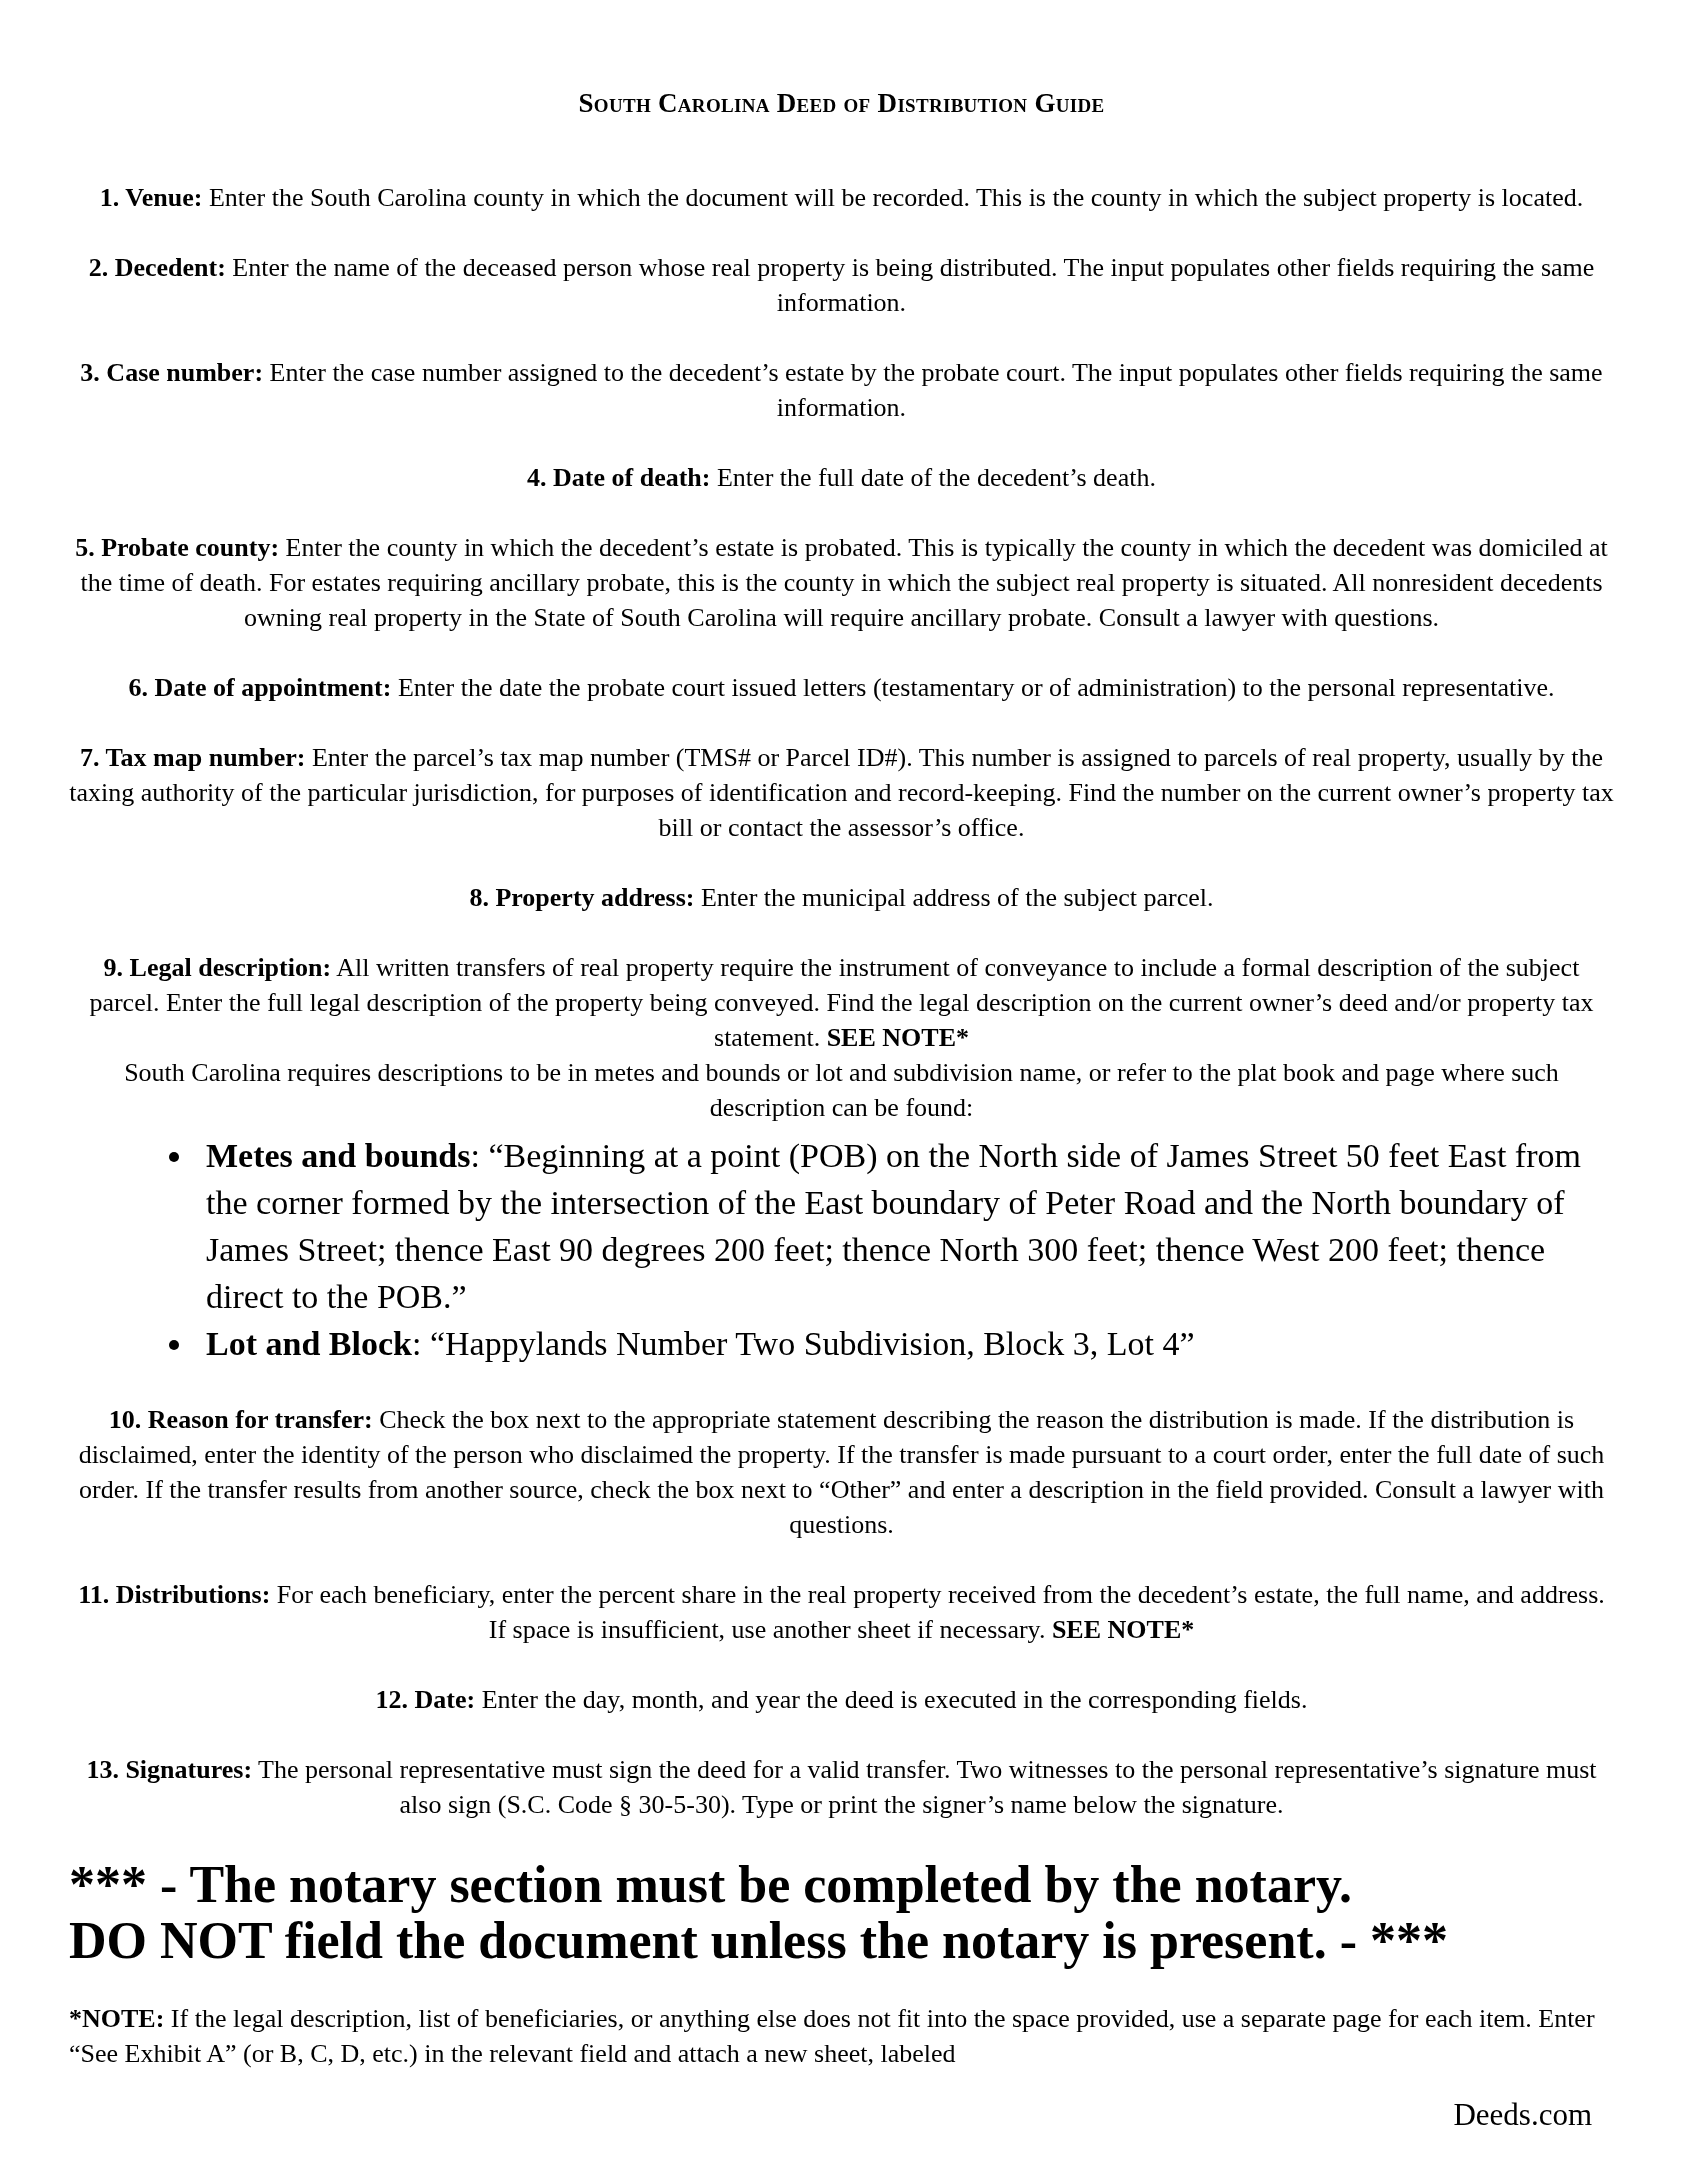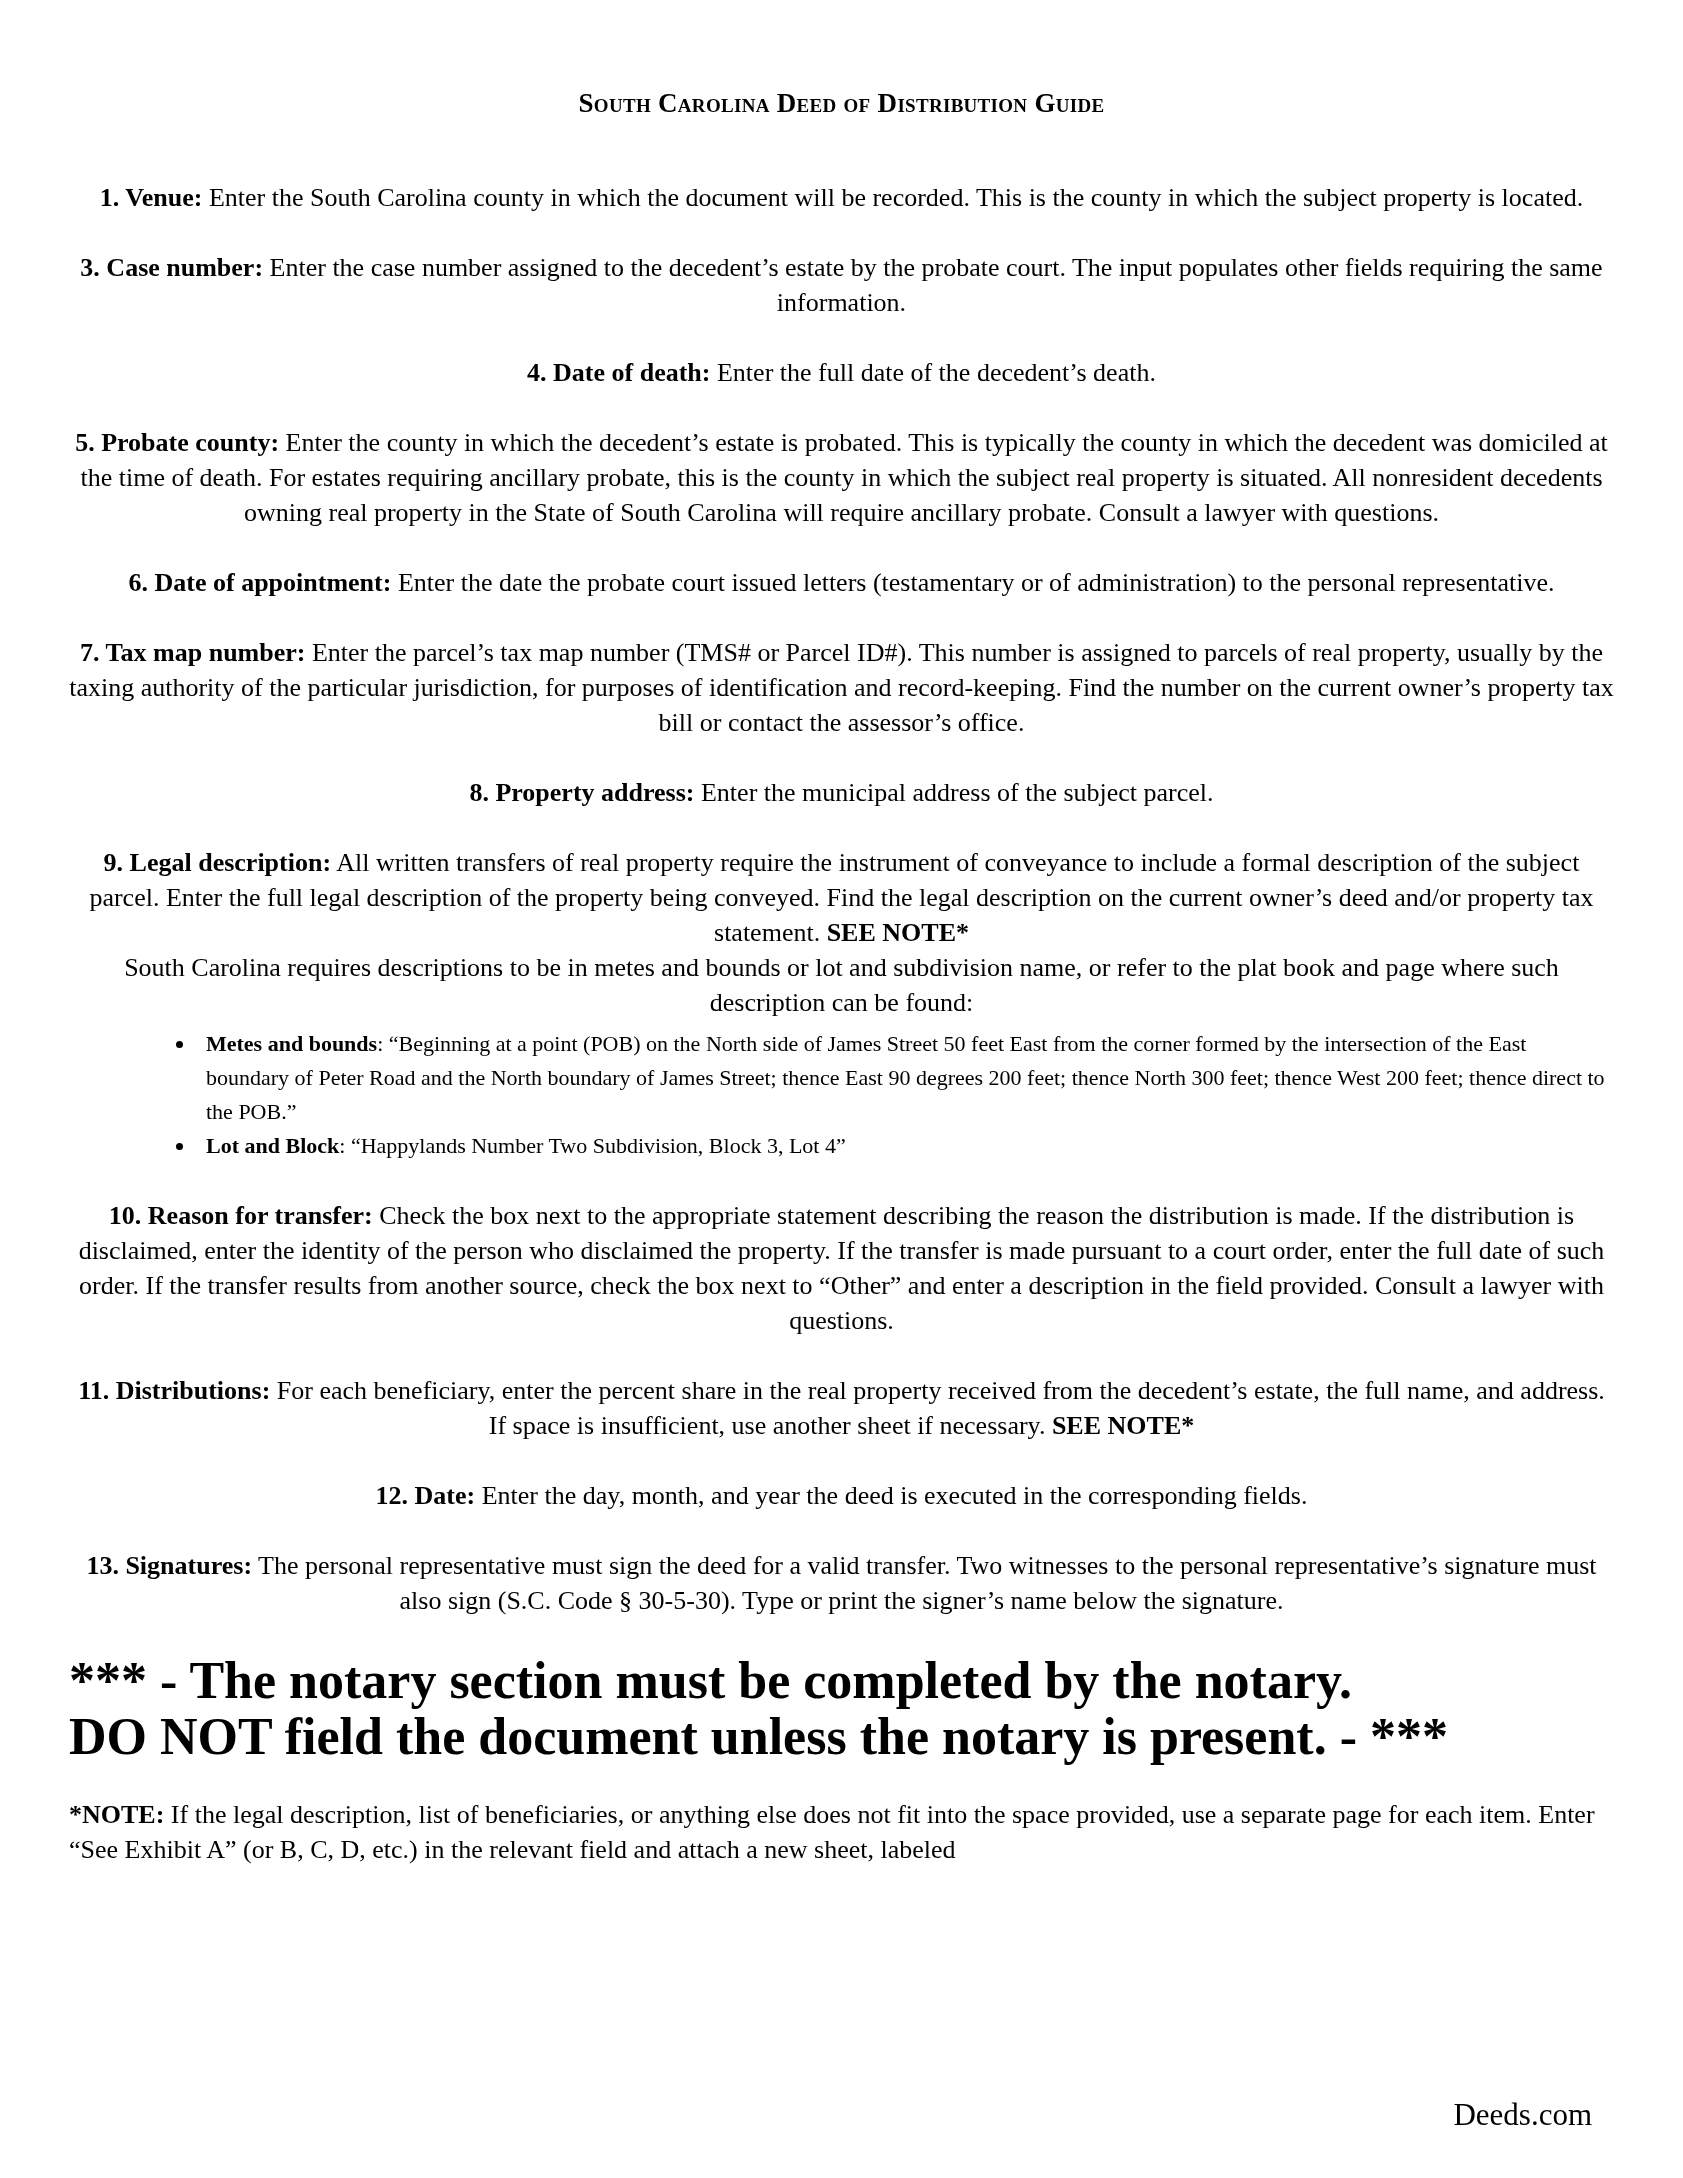--- a/index.html
+++ b/index.html
@@ -34,22 +34,22 @@
   }
   p.item.nogap { margin-bottom: 7px; }
   p.item b, li b, .footnote b { font-weight: bold; }
   .cont { display: block; }
   ul.legal-bullets {
     margin: 0 0 35px 0;
     padding-left: 127px;
     list-style: disc;
   }
   ul.legal-bullets li {
-    font-size: 22px;
-    line-height: 34px;
+    font-size: 34px;
+    line-height: 47px;
     padding-left: 10px;
   }
   .notary {
     text-align: left;
     font-weight: bold;
     font-size: 52px;
     line-height: 56px;
     margin: 5px 0 32px 0;
   }
   .footnote {
@@ -66,20 +66,21 @@
 </style>
 </head>
 <body>
 
 <div class="page">
 
   <h1 class="title">South Carolina Deed of Distribution Guide</h1>
 
   <p class="item"><b>1. Venue:</b><span> Enter the South Carolina county in which the document will be recorded. This is the county in which the subject property is located.</span></p>
 
+  <p class="item"><b>2. Decedent:</b><span> Enter the name of the deceased person whose real property is being distributed. The input populates other fields requiring the same information.</span></p>
 
   <p class="item"><b>3. Case number:</b><span> Enter the case number assigned to the decedent’s estate by the probate court. The input populates other fields requiring the same information.</span></p>
 
   <p class="item"><b>4. Date of death:</b><span> Enter the full date of the decedent’s death.</span></p>
 
   <p class="item"><b>5. Probate county:</b><span> Enter the county in which the decedent’s estate is probated. This is typically the county in which the decedent was domiciled at the time of death. For estates requiring ancillary probate, this is the county in which the subject real property is situated. All nonresident decedents owning real property in the State of South Carolina will require ancillary probate. Consult a lawyer with questions.</span></p>
 
   <p class="item"><b>6. Date of appointment:</b><span> Enter the date the probate court issued letters (testamentary or of administration) to the personal representative.</span></p>
 
   <p class="item"><b>7. Tax map number:</b><span> Enter the parcel’s tax map number (TMS# or Parcel ID#). This number is assigned to parcels of real property, usually by the taxing authority of the particular jurisdiction, for purposes of identification and record-keeping. Find the number on the current owner’s property tax bill or contact the assessor’s office.</span></p>

